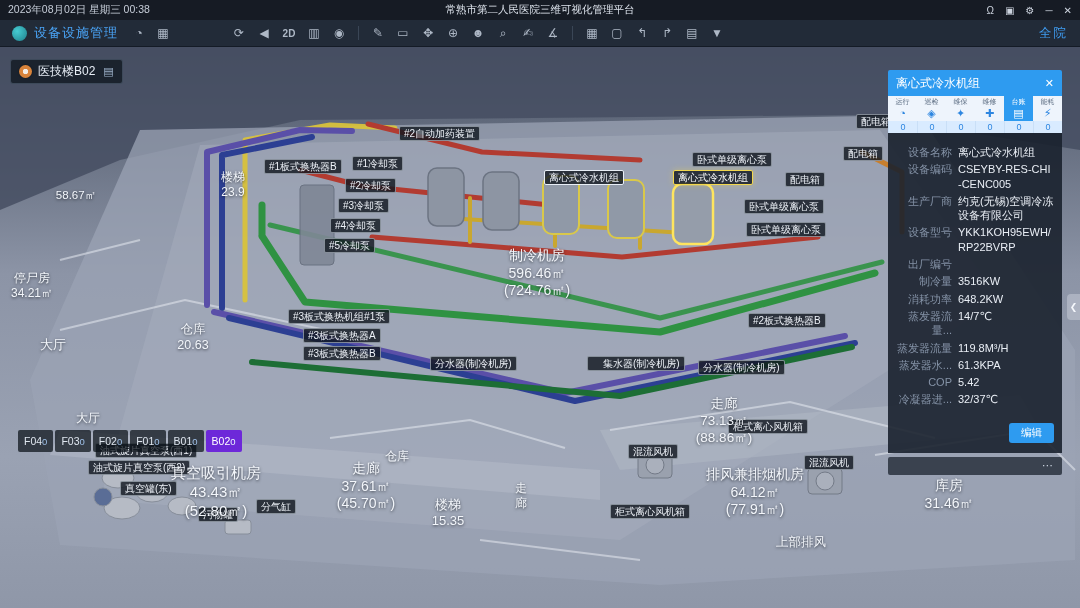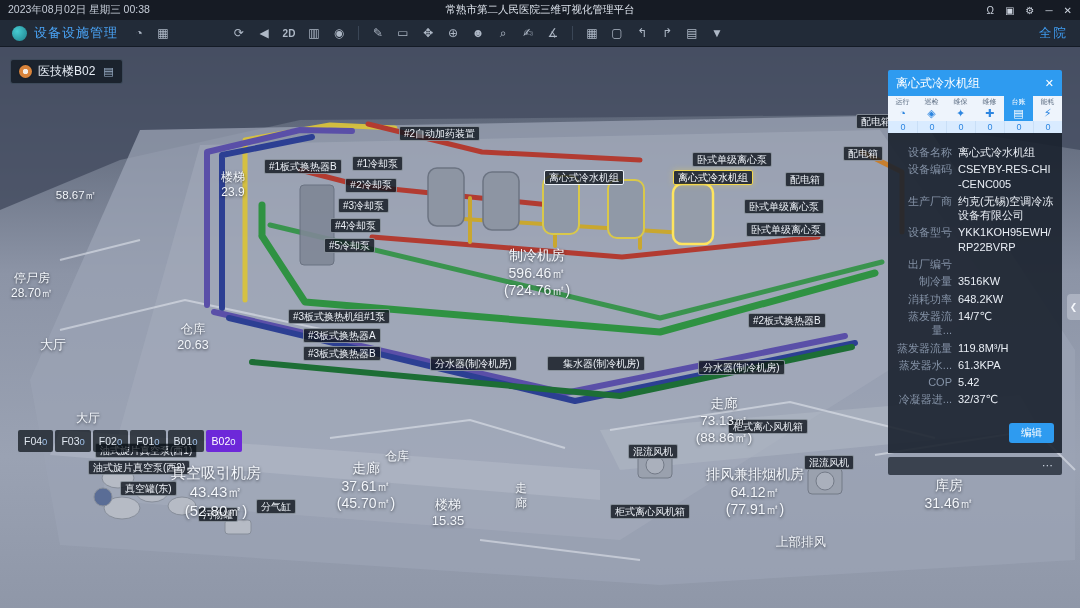--- a/index.html
+++ b/index.html
@@ -154,56 +154,56 @@
         <rect x="638" y="452" width="34" height="26" rx="4"></rect>
         <circle cx="655" cy="465" r="9" fill="#aab0bc"></circle>
         <rect x="808" y="468" width="34" height="26" rx="4"></rect>
         <circle cx="825" cy="481" r="9" fill="#aab0bc"></circle>
       </g>
     </svg>
     <div class="label-layer">
         <div class="tag" style="left: 399px; top: 126px;">#2自动加药装置</div>
         <div class="tag" style="left: 264px; top: 159px;">#1板式换热器B</div>
         <div class="tag" style="left: 352px; top: 156px;">#1冷却泵</div>
-        <div class="tag" style="left: 345px; top: 178px; font-family: Liberation Mono, monospace;">#2冷却泵</div>
+        <div class="tag" style="left: 345px; top: 178px;">#2冷却泵</div>
         <div class="tag" style="left: 338px; top: 198px;">#3冷却泵</div>
         <div class="tag" style="left: 330px; top: 218px;">#4冷却泵</div>
         <div class="tag" style="left: 324px; top: 238px;">#5冷却泵</div>
         <div class="tag bright" style="left: 544px; top: 170px;">离心式冷水机组</div>
         <div class="tag yellow" style="left: 673px; top: 170px;">离心式冷水机组</div>
         <div class="tag" style="left: 692px; top: 152px;">卧式单级离心泵</div>
         <div class="tag" style="left: 744px; top: 199px;">卧式单级离心泵</div>
         <div class="tag" style="left: 746px; top: 222px;">卧式单级离心泵</div>
         <div class="tag" style="left: 856px; top: 114px;">配电箱</div>
         <div class="tag" style="left: 843px; top: 146px;">配电箱</div>
         <div class="tag" style="left: 785px; top: 172px;">配电箱</div>
         <div class="tag" style="left: 288px; top: 309px;">#3板式换热机组#1泵</div>
         <div class="tag" style="left: 303px; top: 328px;">#3板式换热器A</div>
         <div class="tag" style="left: 303px; top: 346px;">#3板式换热器B</div>
         <div class="tag" style="left: 748px; top: 313px;">#2板式换热器B</div>
         <div class="tag" style="left: 430px; top: 356px;">分水器(制冷机房)</div>
-        <div class="tag" style="left: 547px; top: 356px; padding-left: 15px;">集水器(制冷机房)</div>
+        <div class="tag" style="left: 587px; top: 356px; padding-left: 15px;">集水器(制冷机房)</div>
         <div class="tag" style="left: 698px; top: 360px;">分水器(制冷机房)</div>
         <div class="tag" style="left: 95px; top: 443px;">油式旋片真空泵(西1)</div>
         <div class="tag" style="left: 88px; top: 460px;">油式旋片真空泵(西2)</div>
         <div class="tag" style="left: 120px; top: 481px;">真空罐(东)</div>
         <div class="tag" style="left: 198px; top: 507px;">污物罐</div>
         <div class="tag" style="left: 256px; top: 499px; text-align: right;">分气缸</div>
         <div class="tag" style="left: 628px; top: 444px;">混流风机</div>
         <div class="tag" style="left: 804px; top: 455px;">混流风机</div>
         <div class="tag" style="left: 728px; top: 419px;">柜式离心风机箱</div>
         <div class="tag" style="left: 610px; top: 504px;">柜式离心风机箱</div>
         <div class="room" style="left: 537px; top: 247px; font-size: 14px;">制冷机房
 596.46㎡
 (724.76㎡)</div>
         <div class="room" style="left: 233px; top: 170px; font-size: 12px;">楼梯
 23.9</div>
         <div class="room" style="left: 76px; top: 188px; font-size: 11.5px;">58.67㎡</div>
         <div class="room" style="left: 32px; top: 271px; font-size: 12px;">停尸房
-28.70㎡</div>
+34.21㎡</div>
         <div class="room" style="left: 193px; top: 322px; font-size: 12.5px;">仓库
 20.63</div>
         <div class="room" style="left: 53px; top: 337px; font-size: 13px;">大厅</div>
         <div class="room" style="left: 88px; top: 411px; font-size: 12px;">大厅</div>
         <div class="room" style="left: 724px; top: 396px; font-size: 13.5px;">走廊
 73.13㎡
 (88.86㎡)</div>
         <div class="room" style="left: 216px; top: 464px; font-size: 15px;">真空吸引机房
 43.43㎡
 (52.80㎡)</div>

